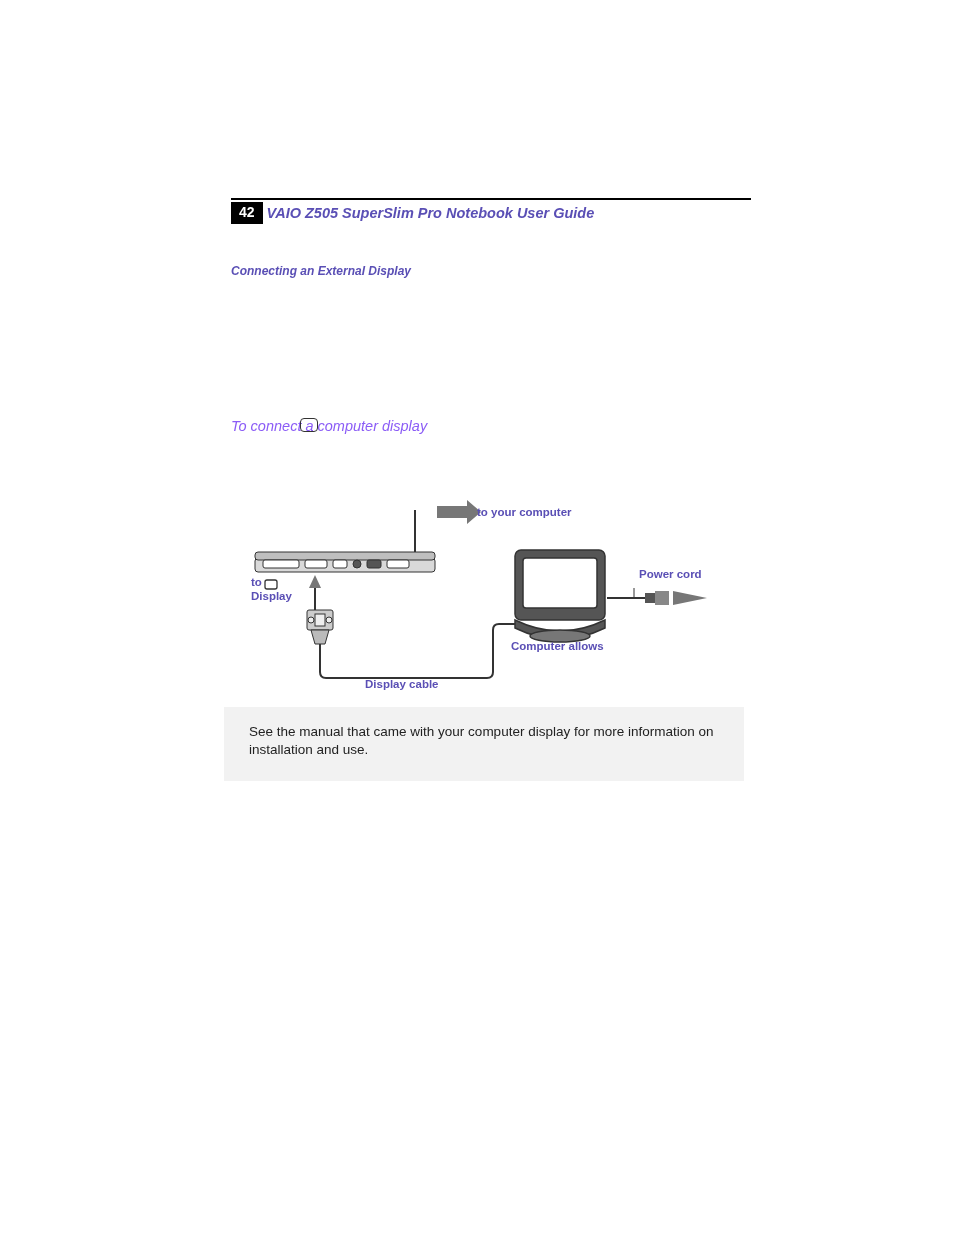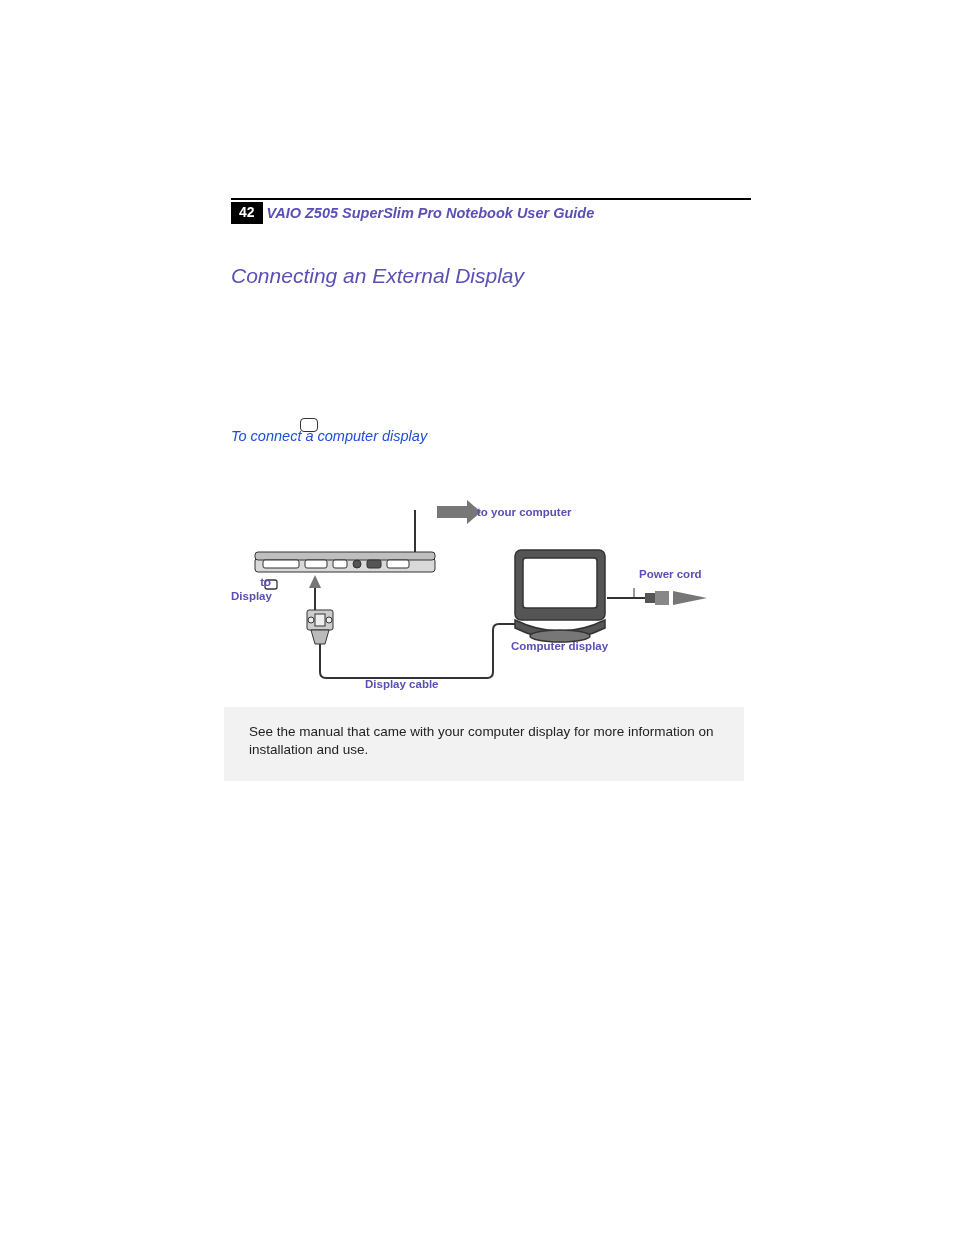--- a/index.html
+++ b/index.html
@@ -39,26 +39,26 @@
   .guide-title {
     color: #5a4fb5;
     font-style: italic;
     font-weight: 600;
     font-size: 14.5px;
     padding: 3px 0 3px 4px;
   }
   .section-title {
     color: #5a4fb5;
     font-style: italic;
-    font-size: 21px;
+    font-size: 12px;
     margin-top: 40px;
-    font-weight: 400;
+    font-weight: 700;
   }
   .sub-title {
-    color: #1d4ed8;
+    color: #8b5cf6;
     font-style: italic;
     font-size: 14.5px;
     margin-top: 140px;
     font-weight: 500;
   }
   .monitor-glyph {
     position: absolute;
     left: 300px;
     top: 418px;
     width: 16px;
@@ -160,23 +160,23 @@
 
     <path d="M105 164 V192 Q105 198 111 198 H272 Q278 198 278 192 V150 Q278 144 284 144 H300" stroke="#333" stroke-width="2" fill="none"></path>
 
     <path d="M100 108 V130" stroke="#333" stroke-width="2" fill="none"></path>
 
     <rect x="50" y="100" width="12" height="9" rx="2" fill="none" stroke="#333" stroke-width="1.3"></rect>
   </svg>
 
   <div class="fig-label" style="left:262px; top:26px;">to your computer</div>
   <div class="fig-label" style="left:424px; top:88px;">Power cord</div>
-  <div class="fig-label" style="left:16px; top:96px; width:40px; text-align:right;">
+  <div class="fig-label" style="left:36px; top:96px; width:40px; ">
     <span>to</span><br>
     <span>Display</span>
   </div>
-  <div class="fig-label" style="left:296px; top:160px;">Computer display</div>
+  <div class="fig-label" style="left:296px; top:160px;">Computer allows</div>
   <div class="fig-label" style="left:150px; top:198px;">Display cable</div>
 </div>
 
 <div class="note-box">
   <p>See the manual that came with your computer display for more information on installation and use.</p>
 </div>
 
 </body></html>

